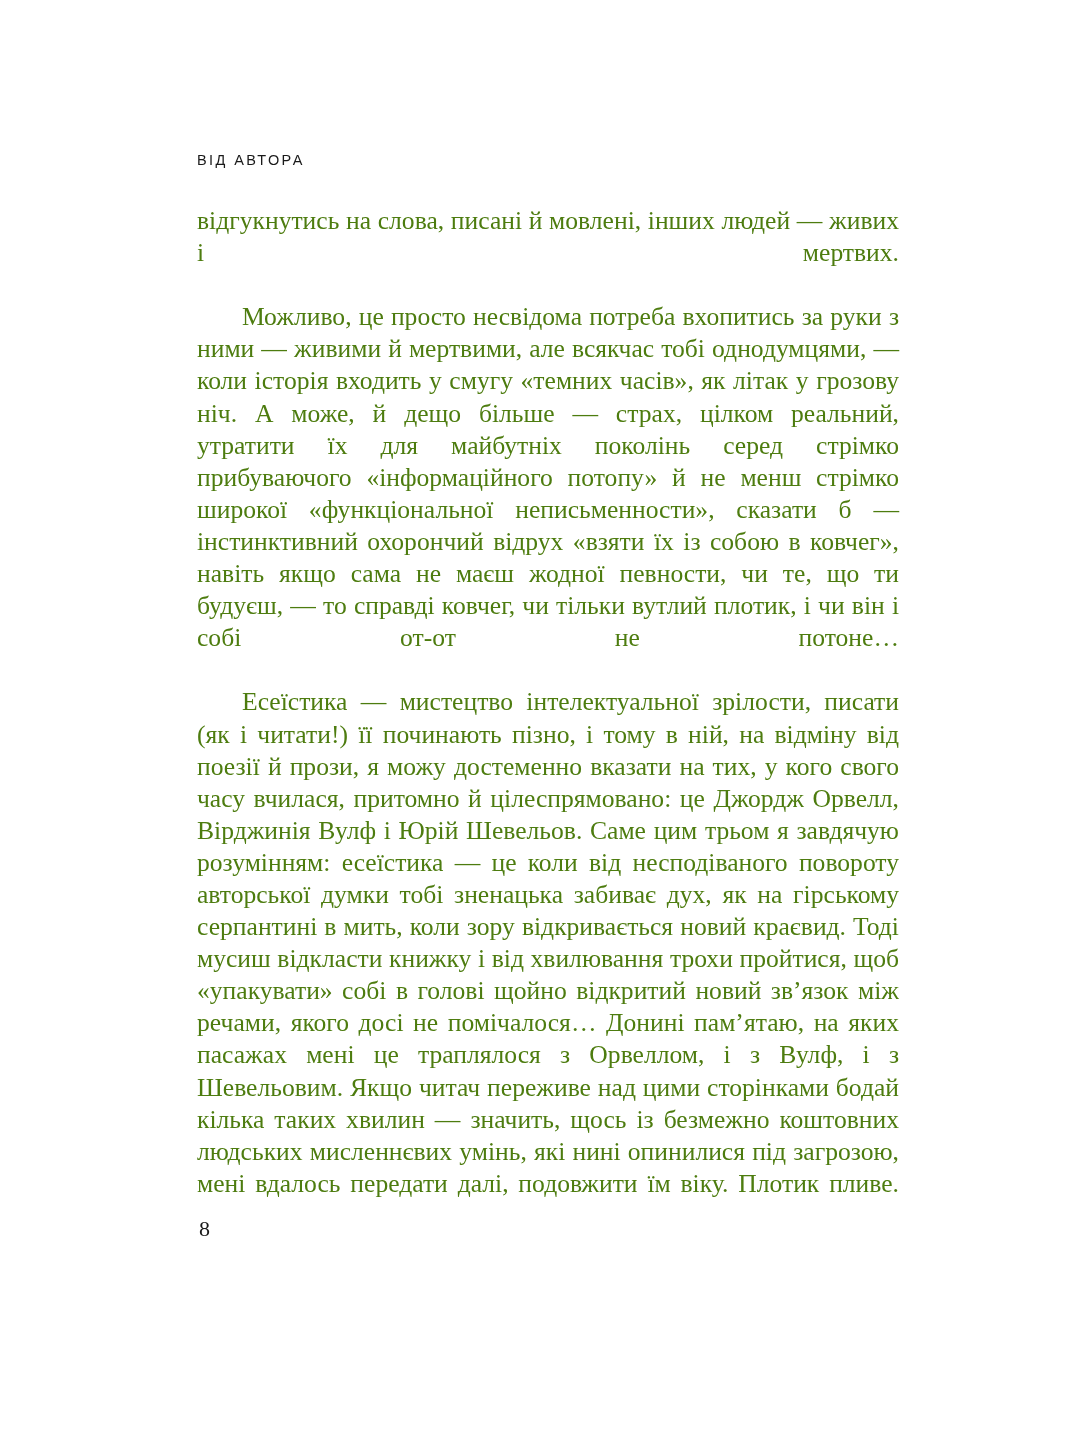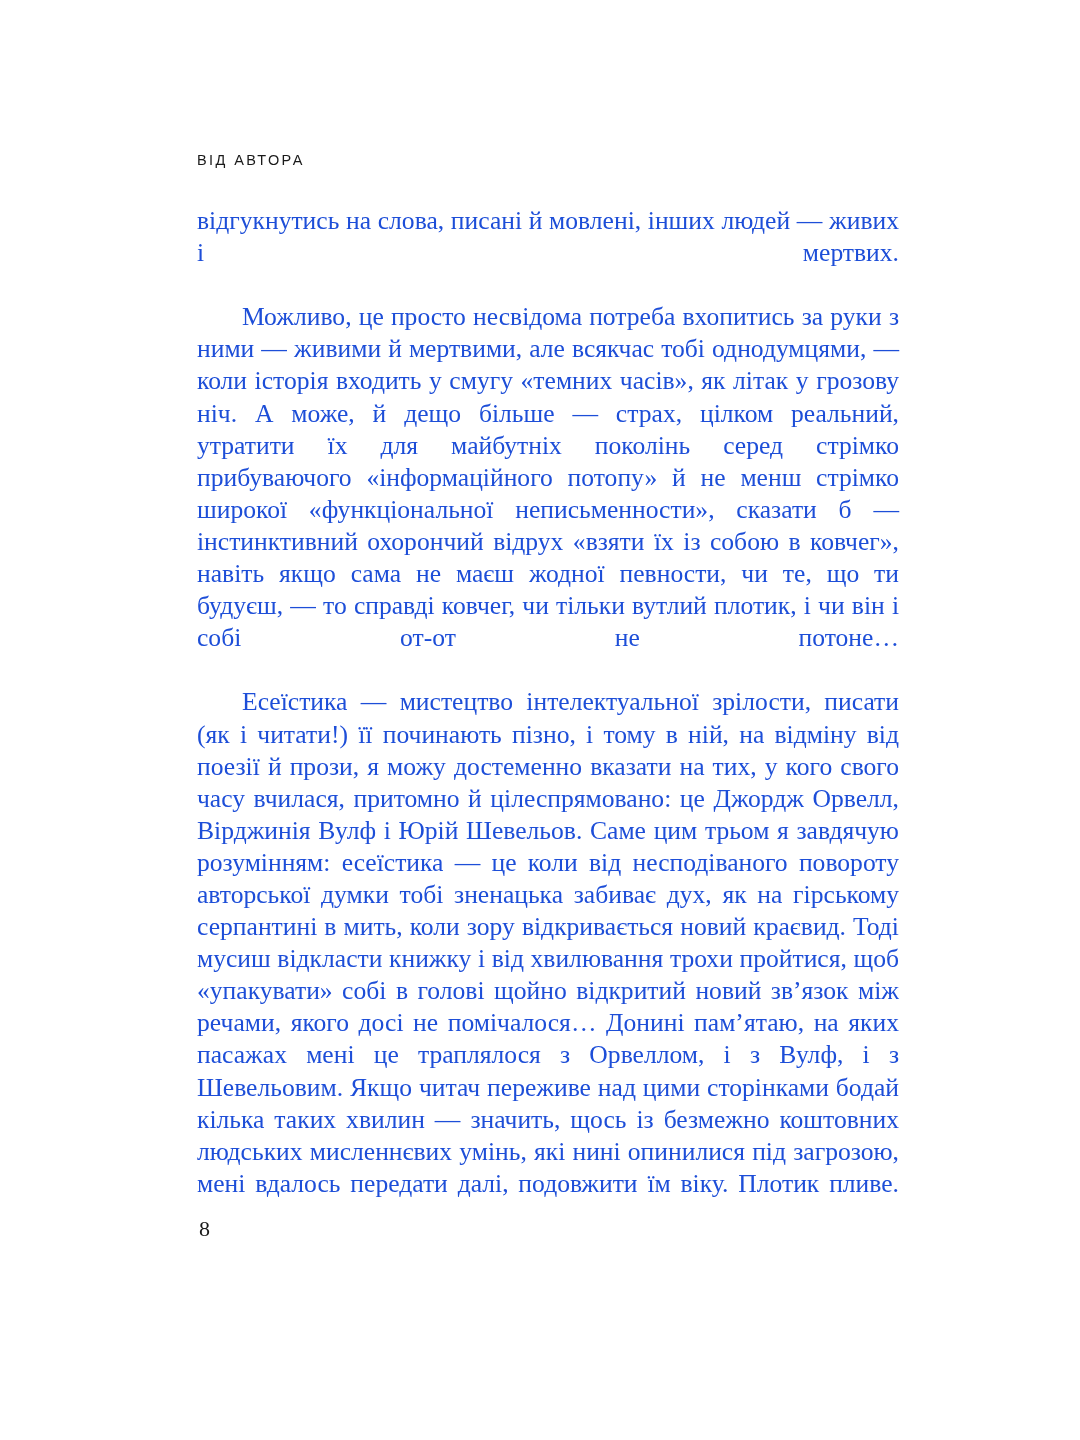--- a/index.html
+++ b/index.html
@@ -48,21 +48,21 @@
   }
 
   .para {
     margin: 0;
     font-size: 25.6px;
     line-height: 32.1px;
     text-align: justify;
     text-justify: inter-word;
     hyphens: manual;
     -webkit-hyphens: manual;
-    color: #1d4ed8;
+    color: #4d7c0f;
     font-weight: 400;
   }
 
   .para.indent {
     text-indent: 45px;
   }
 
   .para > .italic {
   }
 

